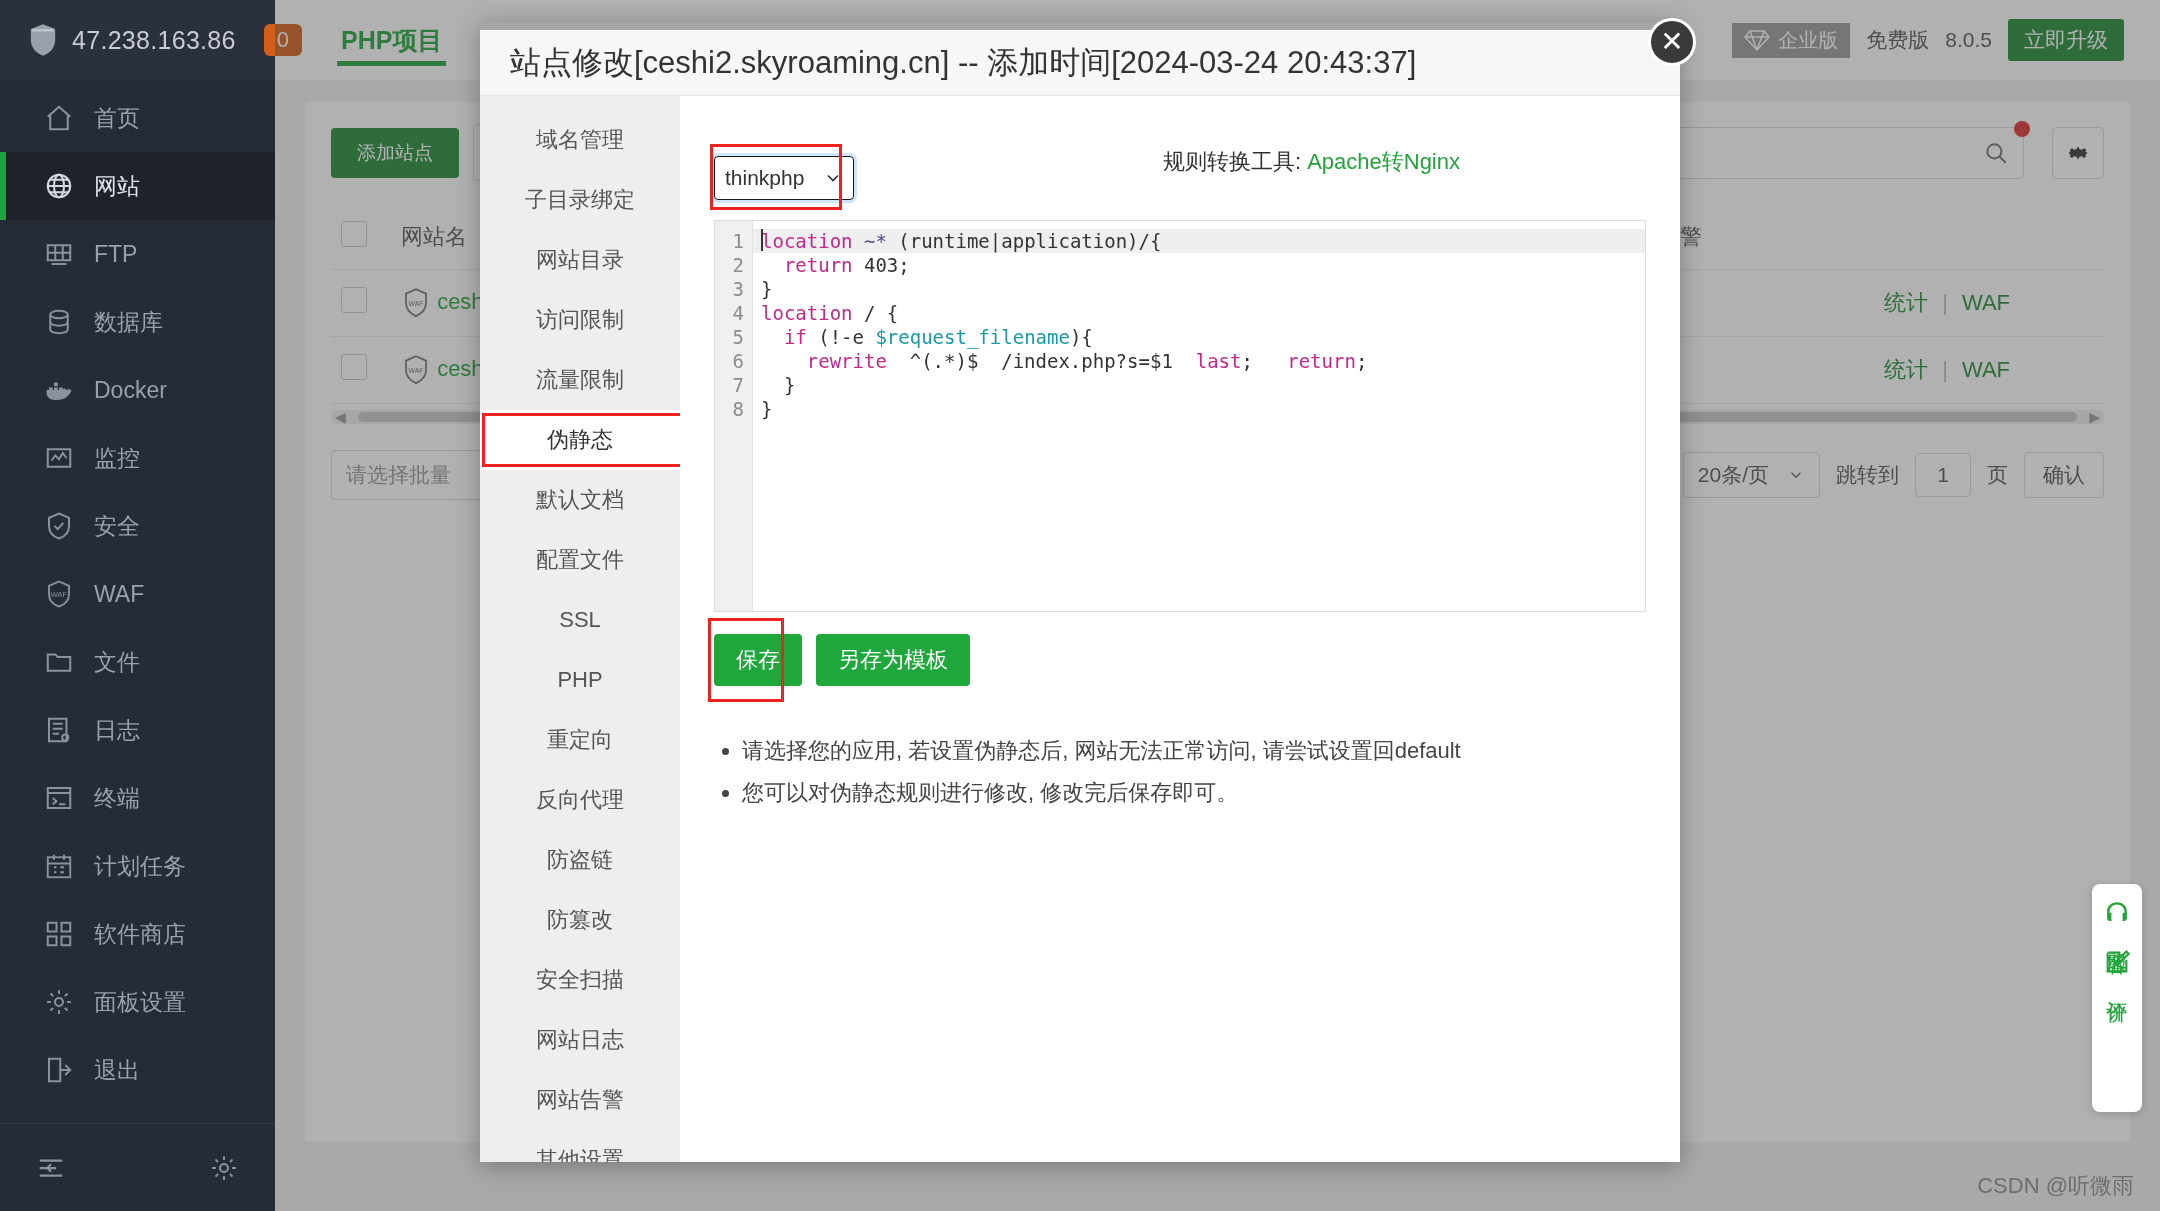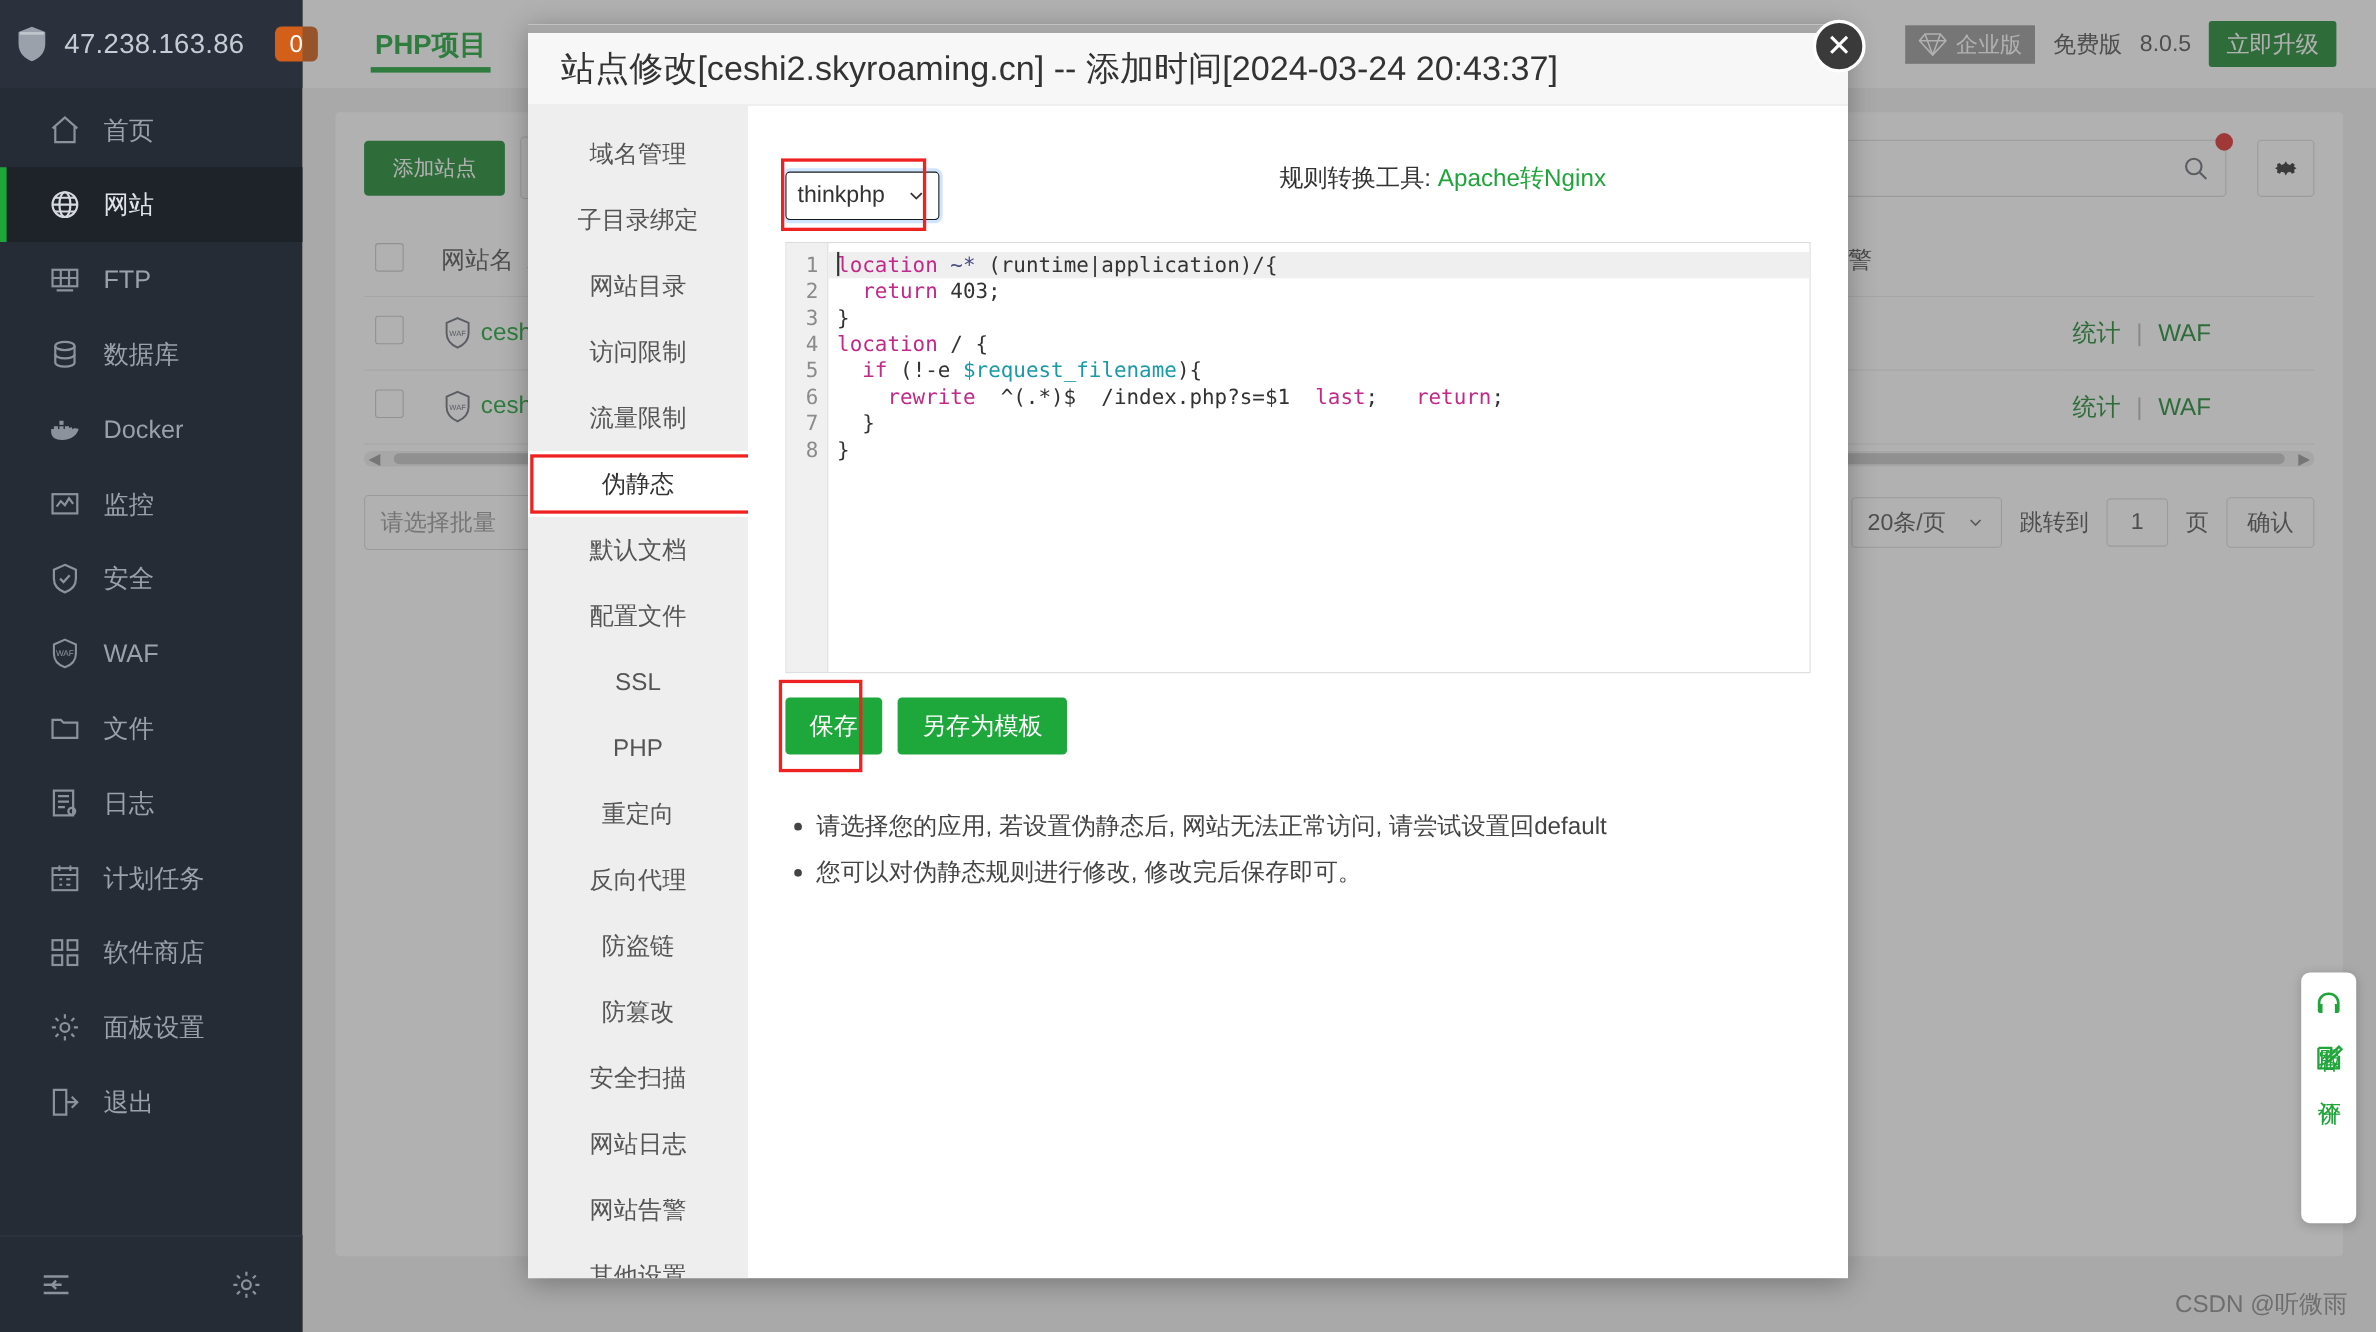--- a/index.html
+++ b/index.html
@@ -14,21 +14,21 @@
 
   
   .sidebar {
     position: absolute; left: 0; top: 0;
     width: 275px; height: 1211px;
     background: #262c36;
     z-index: 5;
   }
   .sb-logo {
     height: 80px; display: flex; align-items: center;
-    padding-left: 28px; gap: 14px; background: #2b313c; justify-content: center;
+    padding-left: 28px; gap: 14px; background: #2b313c;
   }
   .sb-logo .shield { width: 30px; height: 34px; flex: none; }
   .sb-ip { color: #c7ccd4; font-size: 25px; letter-spacing: .3px; }
   .sb-badge {
     background: #d2601a; color: #fff; font-size: 22px;
     border-radius: 6px; padding: 3px 13px; margin-left: 14px;
   }
   .sb-menu { padding-top: 4px; }
   .sb-item {
     position: relative; height: 68px;
@@ -358,20 +358,27 @@
           </svg>
         <span>文件</span>
       </div>
       <div class="sb-item">
         <svg class="ico" viewBox="0 0 24 24" fill="none" stroke="currentColor" stroke-width="1.6">
             <rect x="4" y="3" width="14" height="18"></rect>
             <path d="M7 7h8M7 11h8M7 15h5"></path>
             <circle cx="17" cy="18" r="2.5"></circle>
           </svg>
         <span>日志</span>
+      </div>
+      <div class="sb-item">
+        <svg class="ico" viewBox="0 0 24 24" fill="none" stroke="currentColor" stroke-width="1.6">
+            <rect x="3" y="4" width="18" height="16"></rect>
+            <path d="M3 8h18M7 12l3 2.5-3 2.5M12 17h5"></path>
+          </svg>
+        <span>终端</span>
       </div>
       <div class="sb-item">
         <svg class="ico" viewBox="0 0 24 24" fill="none" stroke="currentColor" stroke-width="1.5">
             <rect x="3" y="5" width="18" height="16"></rect>
             <path d="M3 10h18M8 3v4M16 3v4M8 13h2M13 13h3M8 17h2M13 17h3"></path>
           </svg>
         <span>计划任务</span>
       </div>
       <div class="sb-item">
         <svg class="ico" viewBox="0 0 24 24" fill="none" stroke="currentColor" stroke-width="1.6">

